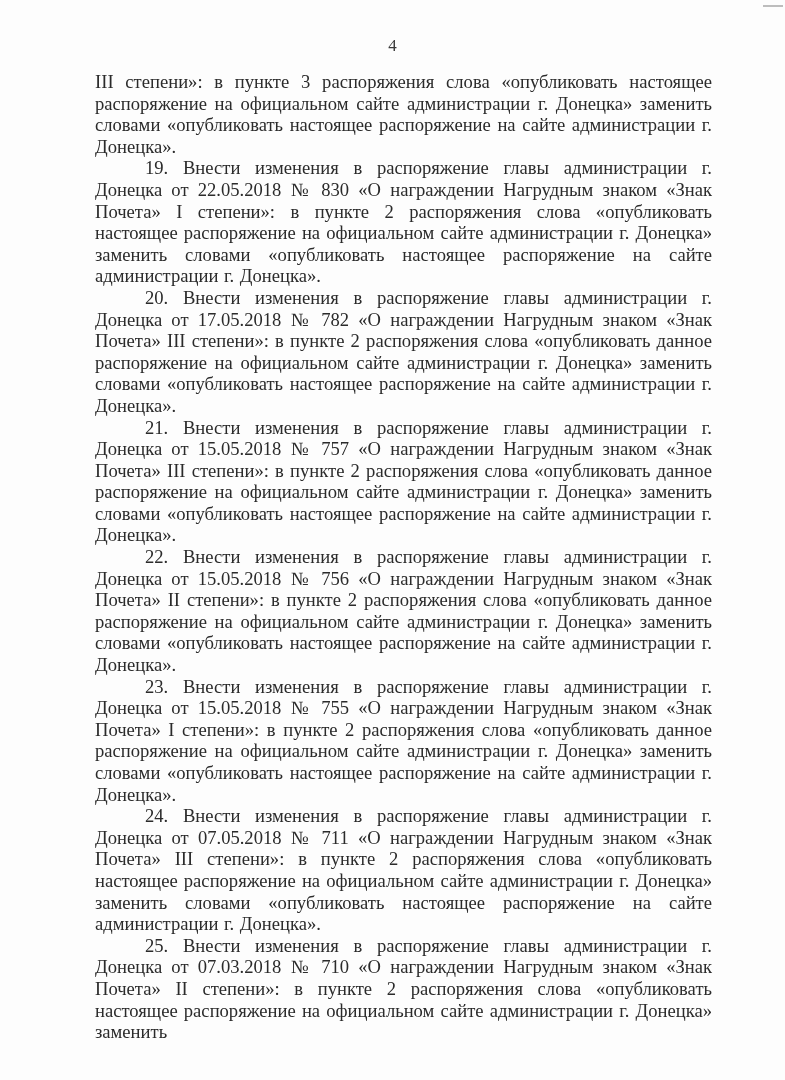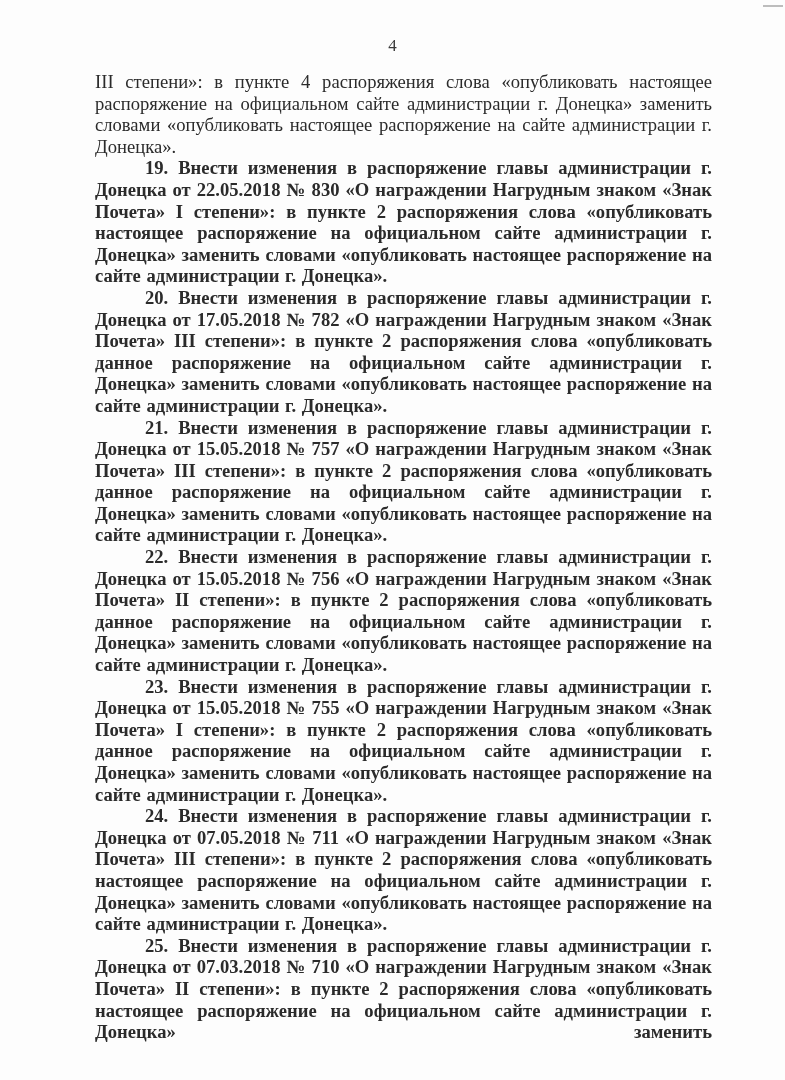--- a/index.html
+++ b/index.html
@@ -44,35 +44,34 @@
       text-align: justify;
       word-spacing: 1px;
     }
     .para {
       margin: 0;
       text-align: justify;
       text-align-last: left;
     }
     .para.item {
       text-indent: 50px;
-      font-weight: bold;
     }
     .para.last {
       text-align-last: justify;
     }
   </style>
 </head>
 <body>
 
 <div class="corner-mark"></div>
 
 <div class="page-number">4</div>
 
 <div class="content">
-  <p class="para">III степени»: в пункте 4 распоряжения слова «опубликовать настоящее распоряжение на официальном сайте администрации г. Донецка» заменить словами «опубликовать настоящее распоряжение на сайте администрации г. Донецка».</p>
+  <p class="para">III степени»: в пункте 3 распоряжения слова «опубликовать настоящее распоряжение на официальном сайте администрации г. Донецка» заменить словами «опубликовать настоящее распоряжение на сайте администрации г. Донецка».</p>
   <p class="para item">19. Внести изменения в распоряжение главы администрации г. Донецка от 22.05.2018 № 830 «О награждении Нагрудным знаком «Знак Почета» I степени»: в пункте 2 распоряжения слова «опубликовать настоящее распоряжение на официальном сайте администрации г. Донецка» заменить словами «опубликовать настоящее распоряжение на сайте администрации г. Донецка».</p>
   <p class="para item">20. Внести изменения в распоряжение главы администрации г. Донецка от 17.05.2018 № 782 «О награждении Нагрудным знаком «Знак Почета» III степени»: в пункте 2 распоряжения слова «опубликовать данное распоряжение на официальном сайте администрации г. Донецка» заменить словами «опубликовать настоящее распоряжение на сайте администрации г. Донецка».</p>
   <p class="para item">21. Внести изменения в распоряжение главы администрации г. Донецка от 15.05.2018 № 757 «О награждении Нагрудным знаком «Знак Почета» III степени»: в пункте 2 распоряжения слова «опубликовать данное распоряжение на официальном сайте администрации г. Донецка» заменить словами «опубликовать настоящее распоряжение на сайте администрации г. Донецка».</p>
   <p class="para item">22. Внести изменения в распоряжение главы администрации г. Донецка от 15.05.2018 № 756 «О награждении Нагрудным знаком «Знак Почета» II степени»: в пункте 2 распоряжения слова «опубликовать данное распоряжение на официальном сайте администрации г. Донецка» заменить словами «опубликовать настоящее распоряжение на сайте администрации г. Донецка».</p>
   <p class="para item">23. Внести изменения в распоряжение главы администрации г. Донецка от 15.05.2018 № 755 «О награждении Нагрудным знаком «Знак Почета» I степени»: в пункте 2 распоряжения слова «опубликовать данное распоряжение на официальном сайте администрации г. Донецка» заменить словами «опубликовать настоящее распоряжение на сайте администрации г. Донецка».</p>
   <p class="para item">24. Внести изменения в распоряжение главы администрации г. Донецка от 07.05.2018 № 711 «О награждении Нагрудным знаком «Знак Почета» III степени»: в пункте 2 распоряжения слова «опубликовать настоящее распоряжение на официальном сайте администрации г. Донецка» заменить словами «опубликовать настоящее распоряжение на сайте администрации г. Донецка».</p>
   <p class="para item last">25. Внести изменения в распоряжение главы администрации г. Донецка от 07.03.2018 № 710 «О награждении Нагрудным знаком «Знак Почета» II степени»: в пункте 2 распоряжения слова «опубликовать настоящее распоряжение на официальном сайте администрации г. Донецка» заменить</p>
 </div>
 
 </body></html>

